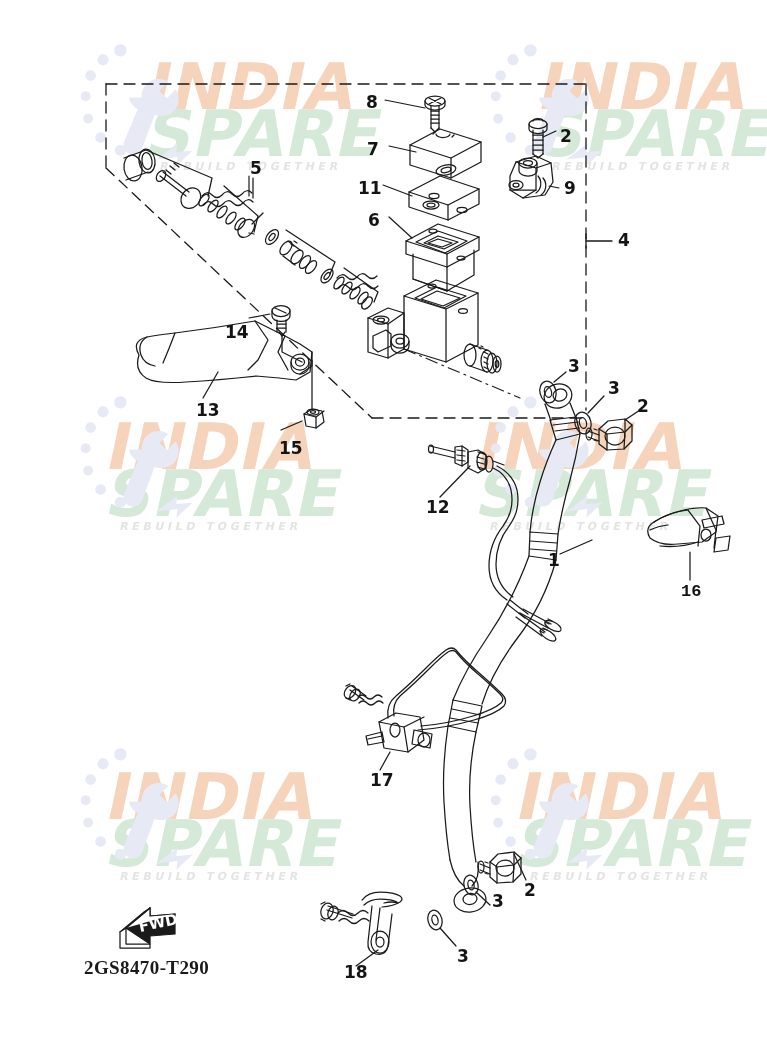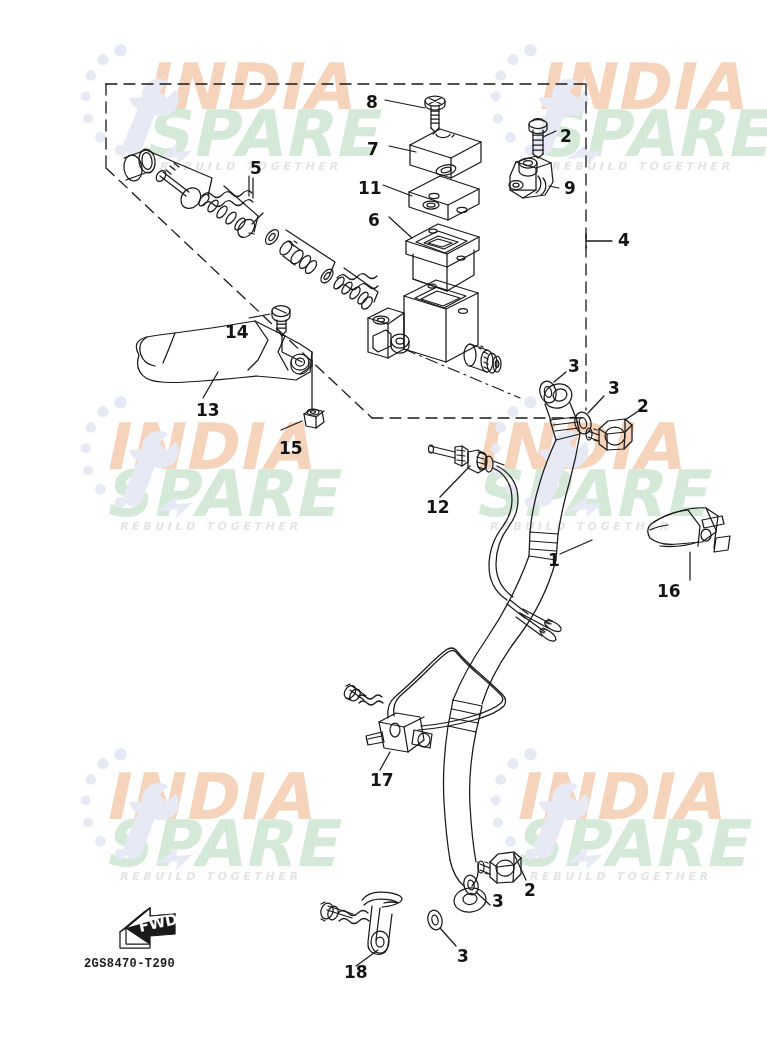--- a/index.html
+++ b/index.html
@@ -24,22 +24,22 @@
     font-family:"DejaVu Sans", sans-serif;font-weight:bold;
     color:#e4e4e4;letter-spacing:.33em;
   }
   .partnum{
     position:absolute;font-family:"DejaVu Sans", sans-serif;
     font-weight:bold;color:#141414;font-size:17px;line-height:1;
     white-space:nowrap;
   }
   #footer-code{
     position:absolute;left:84px;top:957px;
-    font-family:Liberation Mono, monospace;font-weight:bold;
-    font-size:12px;color:#1a1a1a;letter-spacing:.4px;white-space:nowrap;
+    font-family:Liberation Serif, serif;font-weight:bold;
+    font-size:19px;color:#1a1a1a;letter-spacing:.4px;white-space:nowrap;
   }
   .fwd-text{
     font-family:"DejaVu Sans", sans-serif;font-weight:bold;
     font-size:15px;fill:#ffffff;
   }
 </style>
 </head>
 <body>
 
 <div id="stage">
@@ -558,21 +558,21 @@
   <div class="partnum" style="left:368px;top:212px;">6</div>
   <div class="partnum" style="left:618px;top:232px;">4</div>
   <div class="partnum" style="left:225px;top:324px;">14</div>
   <div class="partnum" style="left:568px;top:358px;">3</div>
   <div class="partnum" style="left:608px;top:380px;">3</div>
   <div class="partnum" style="left:196px;top:402px;text-align:right;">13</div>
   <div class="partnum" style="left:637px;top:398px;">2</div>
   <div class="partnum" style="left:258px;top:440px;margin-left:21px;">15</div>
   <div class="partnum" style="left:426px;top:499px;">12</div>
   <div class="partnum" style="left:548px;top:552px;">1</div>
-  <div class="partnum" style="left:657px;top:583px;">16</div>
+  <div class="partnum" style="left:681px;top:583px;font-family:Liberation Mono, monospace;">16</div>
   <div class="partnum" style="left:370px;top:772px;">17</div>
   <div class="partnum" style="left:344px;top:964px;">18</div>
   <div class="partnum" style="left:524px;top:882px;">2</div>
   <div class="partnum" style="left:492px;top:893px;">3</div>
   <div class="partnum" style="left:457px;top:948px;">3</div>
 
   <div id="footer-code">2GS8470-T290</div>
 
 </div>
 

